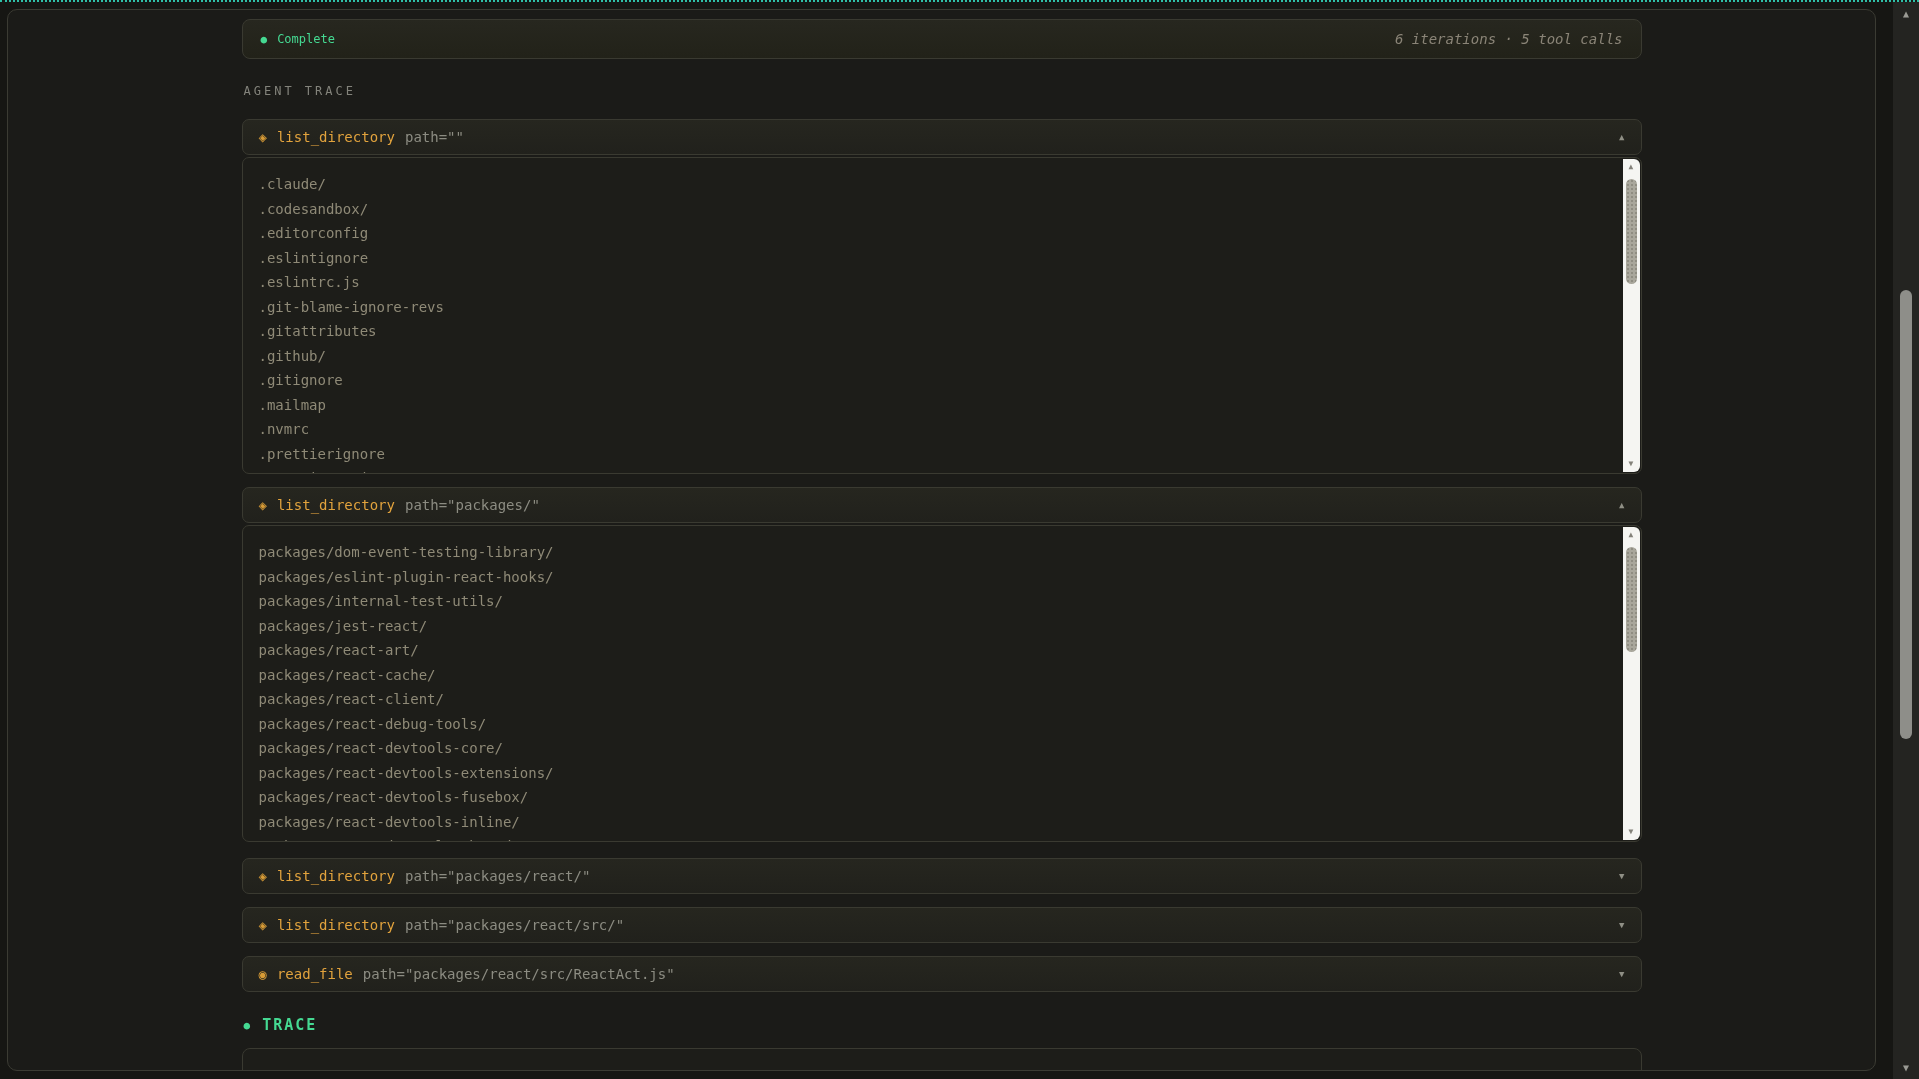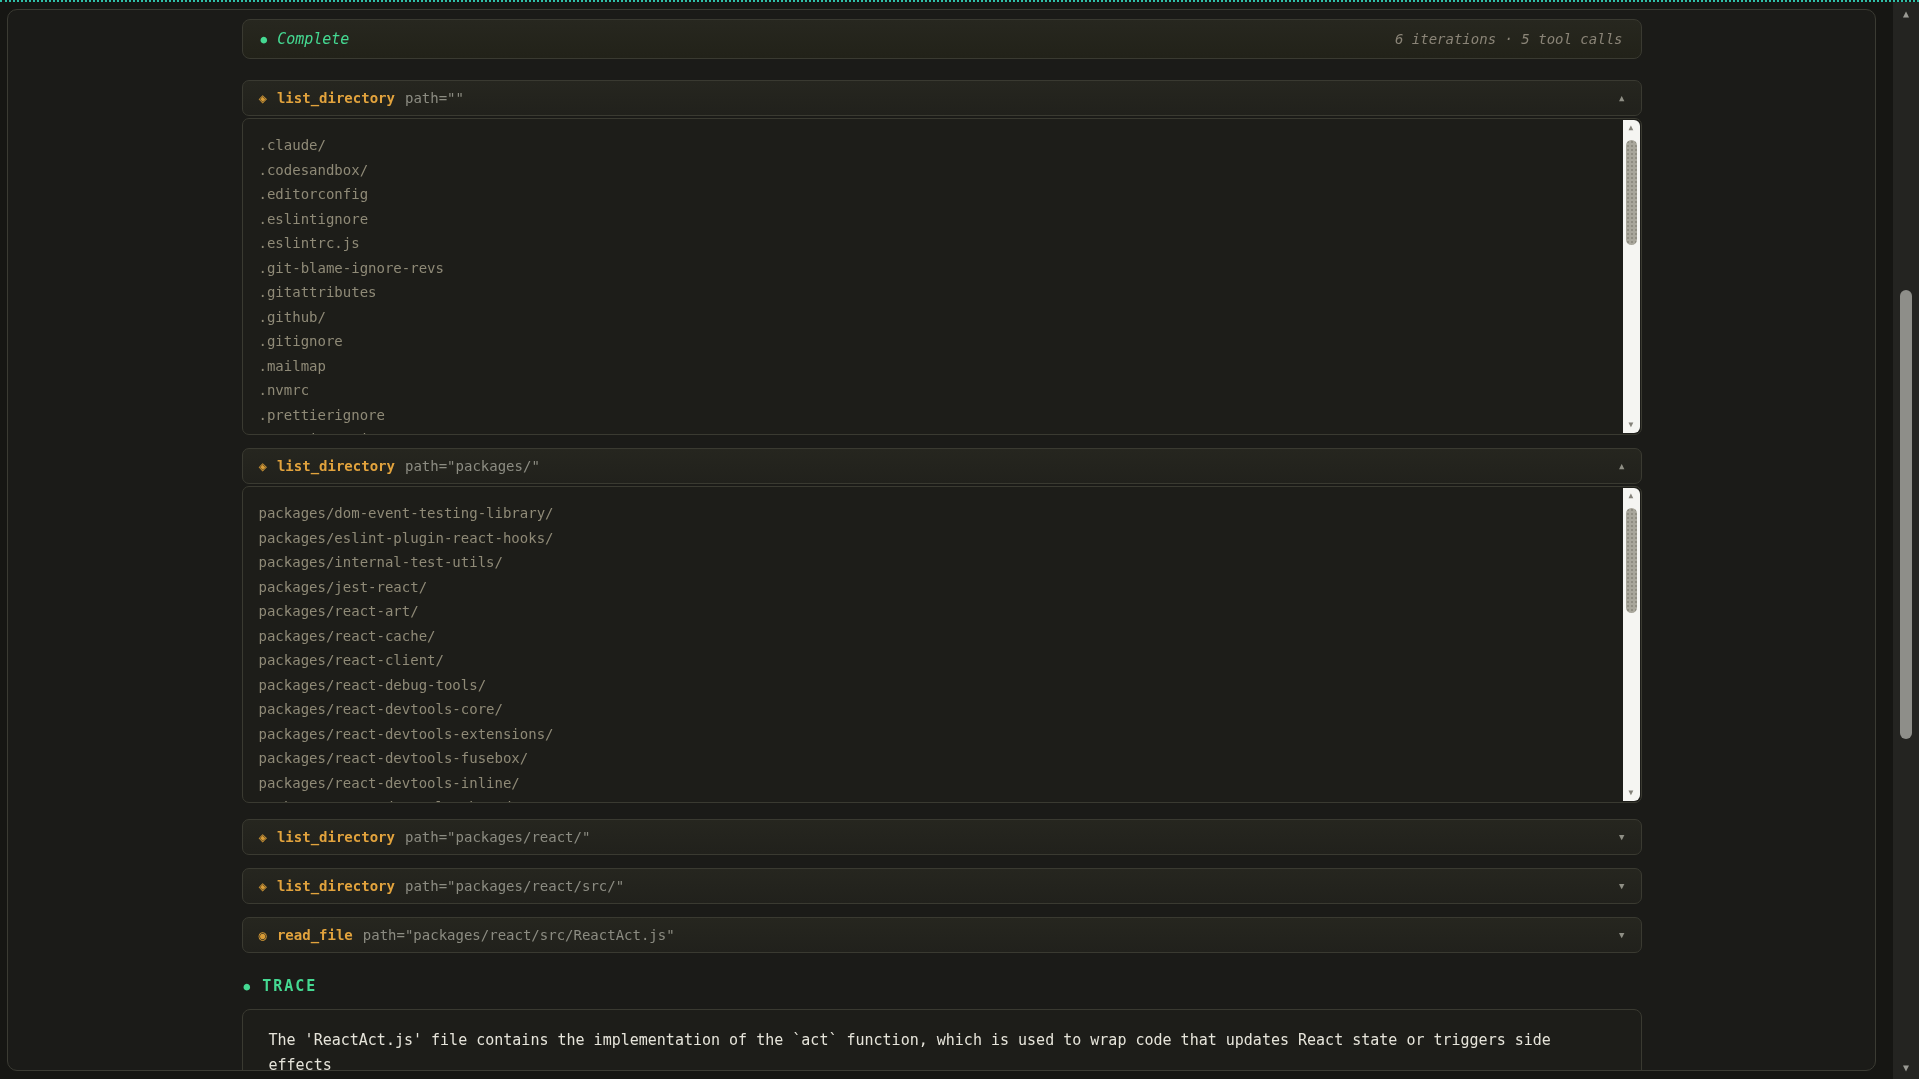--- a/index.html
+++ b/index.html
@@ -25,40 +25,40 @@
   
   .banner {
     margin-top: 9px; height: 40px;
     background: linear-gradient(#27271f, #222219);
     border: 1px solid #3a3a31; border-radius: 8px;
     display: flex; align-items: center; justify-content: space-between;
     padding: 0 18px;
   }
   .status-left { display: flex; align-items: center; gap: 10px; }
   .dot { color: #45d992; font-size: 11px; line-height: 1; }
-  .status-label { color: #45d992; font-size: 15px; font-style: italic; }
+  .status-label { color: #45d992; font-size: 12px; }
   .status-meta { color: #8a8477; font-size: 14px; font-style: italic; }
 
   .trace-heading {
     margin-top: 25px; margin-left: 2px;
     color: #83837b; font-size: 12px; letter-spacing: 3px;
   }
 
   
   .card-header {
     height: 36px; margin-top: 13px;
     background: linear-gradient(#26261f, #21211c);
     border: 1px solid #3a3a31; border-radius: 7px;
     display: flex; align-items: center;
     padding: 0 16px; cursor: pointer;
   }
   .card-header.first { margin-top: 21px; }
   .card-header.gap { margin-top: 16px; }
   .tool-icon { color: #d79b36; font-size: 14px; margin-right: 10px; }
-  .tool-name { color: #e2a33d; font-size: 14px; font-weight: bold; margin-right: 10px; }
+  .tool-name { color: #e2a33d; font-size: 14px; font-weight: normal; margin-right: 10px; }
   .tool-args { color: #8c8c82; font-size: 14px; }
   .toggle { margin-left: auto; color: #8f8f85; font-size: 9px; }
 
   
   .output {
     position: relative; height: 317px; margin-top: 2px;
     background: #1d1d19;
     border: 1px solid #3a3a31; border-radius: 7px;
     overflow: hidden;
   }
@@ -120,20 +120,21 @@
   <div class="content">
 
     <div class="banner">
       <div class="status-left">
         <span class="dot">●</span>
         <span class="status-label">Complete</span>
       </div>
       <span class="status-meta">6 iterations · 5 tool calls</span>
     </div>
 
+    <div class="trace-heading">AGENT TRACE</div>
 
     <div class="card-header first">
       <span class="tool-icon">◈</span>
       <span class="tool-name">list_directory</span>
       <span class="tool-args">path=""</span>
       <span class="toggle">▲</span>
     </div>
     <div class="output">
       <pre class="output-text">.claude/
 .codesandbox/

